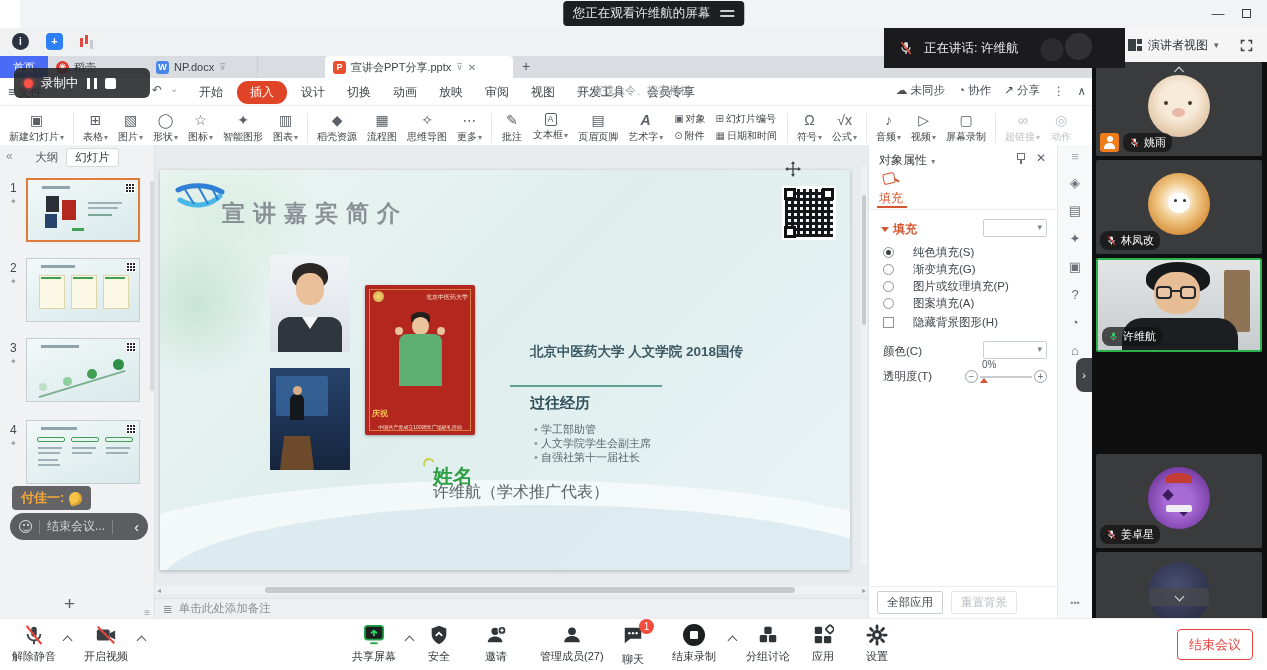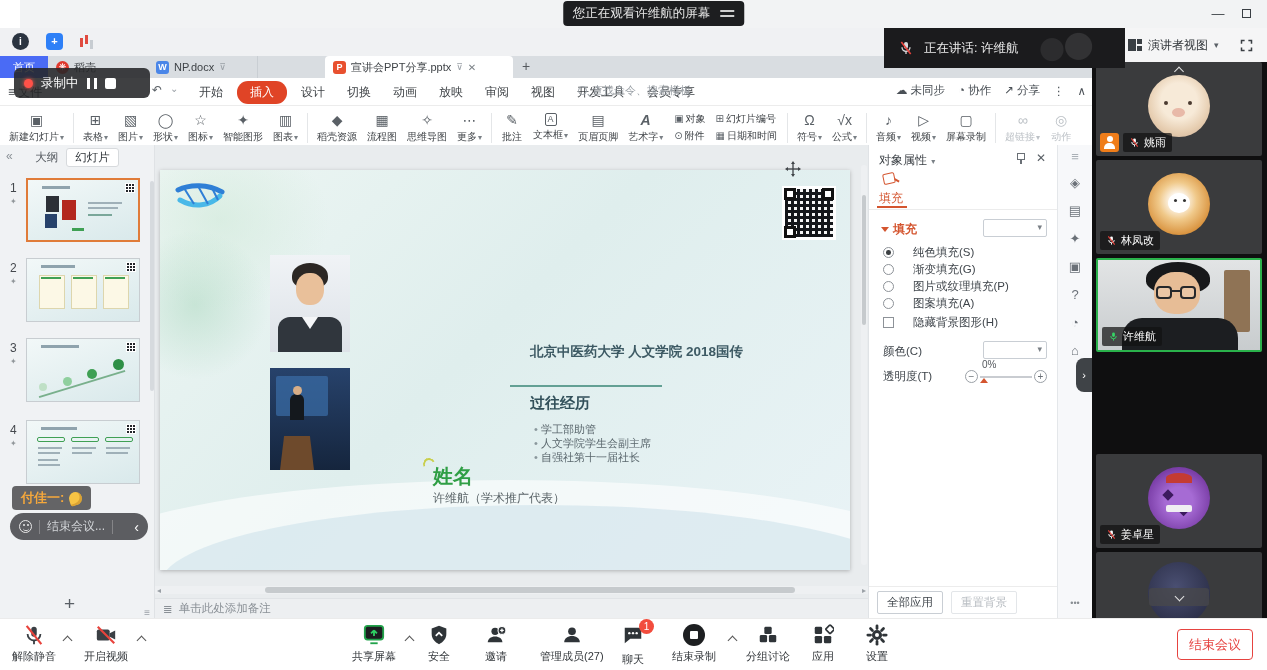--- a/index.html
+++ b/index.html
@@ -101,21 +101,21 @@
   #photo2 .man { position:absolute; left:20px; top:26px; width:14px; height:26px; background:#14181d; border-radius:6px 6px 0 0; }
   #photo2 .mh { position:absolute; left:23px; top:18px; width:9px; height:9px; background:#d8ae87; border-radius:50%; }
   #txtblock { position:absolute; left:370px; top:172px; }
   #txtblock .l1,#txtblock .l2 { font-size:13.5px; font-weight:bold; color:#3d5a64; line-height:20px; }
   #tdivider { position:absolute; left:350px; top:215px; width:152px; height:2px; background:#63a094; }
   #sec-title { position:absolute; left:370px; top:224px; font-size:15px; font-weight:bold; color:#32505a; }
   .bullet { position:absolute; left:374px; font-size:11px; color:#5a676d; }
   .bullet::before { content:"•  "; color:#8a979c; }
   #name-arc { position:absolute; left:263px; top:288px; width:12px; height:12px; border:2px solid #c9cf4c; border-radius:50%; border-right-color:transparent; border-bottom-color:transparent; transform:rotate(20deg); }
   #name-label { position:absolute; left:273px; top:293px; font-size:20px; font-weight:bold; color:#2f9e45; }
-  #name-detail { position:absolute; left:273px; top:320px; font-size:12px; color:#5a6468;font-family:Liberation Mono, monospace; }
+  #name-detail { position:absolute; left:273px; top:312px; font-size:16px; color:#5a6468;font-family:Liberation Mono, monospace; }
   #hscroll { position:absolute; left:0; top:441px; width:713px; height:8px; background:#eef0f2; }
   #hthumb { position:absolute; left:110px; top:1px; width:530px; height:6px; background:#c6cacd; border-radius:3px; }
   #notesbar { position:absolute; left:0; top:453px; width:713px; height:20px; background:#edeff1; border-top:1px solid #e0e3e6; display:flex; align-items:center; gap:6px; padding-left:8px; color:#8a9096; font-size:11.5px; }
   #vscroll { position:absolute; right:1px; top:20px; width:6px; height:400px; background:#eef0f2; border-radius:3px; }
   #vthumb { position:absolute; left:1px; top:30px; width:4px; height:130px; background:#c6cacd; border-radius:2px; }
 
   
   #props { position:absolute; left:868px; top:117px; width:189px; height:473px; background:#fff; border-left:1px solid #e0e3e6; font-size:11.5px; }
   #props .hdr { position:absolute; left:10px; top:7px; font-size:12px; color:#3a3f44; }
   .pinic { position:absolute; right:32px; top:8px; width:8px; height:7px; border:1.3px solid #6a7076; }
@@ -159,21 +159,21 @@
   .layicon::after { content:""; position:absolute; right:0; top:0; width:5px; height:5px; background:#3a3f44; box-shadow:0 7px 0 #3a3f44; }
   #viewrow .vm { font-size:12px; color:#2f3439; }
   #viewrow .varr { font-size:9px; color:#5a6066; }
   #fsbtn { margin-left:14px; display:flex; }
 
   
   #sidebar { position:absolute; left:1092px; top:62px; width:175px; height:556px; background:#0f0f10; overflow:hidden; }
   .tile { position:absolute; left:4px; width:166px; height:94px; background:#3a3b3d; border-radius:2px; overflow:hidden; }
   .tile.speaking { border:2px solid #2ab24b; }
   .avatar { position:absolute; left:52px; top:13px; width:62px; height:62px; border-radius:50%; }
-  .namepill { position:absolute; left:4px; bottom:4px; display:flex; align-items:center; gap:4px; background:rgba(18,18,18,.72); border-radius:2px; padding:2px 6px; z-index:3; }
+  .namepill { position:absolute; left:4px; bottom:4px; display:flex; align-items:center; gap:4px; background:rgba(18,18,18,.72); border-radius:8px; padding:2px 6px; z-index:3; }
   .namepill .nm { color:#fff; font-size:11px; }
   .hostbadge { position:absolute; left:4px; bottom:4px; width:19px; height:19px; background:#ef7d1a; border-radius:3px; z-index:3; }
   .hostbadge::before { content:""; position:absolute; left:6.5px; top:3px; width:6px; height:6px; background:#fff; border-radius:50%; }
   .hostbadge::after { content:""; position:absolute; left:4px; top:10px; width:11px; height:6px; background:#fff; border-radius:5px 5px 0 0; }
   .scrollhint { position:absolute; left:50%; transform:translateX(-50%); color:#e4e4e4; z-index:4; }
   .chev { display:inline-block; width:7px; height:7px; border-right:1.6px solid #555; border-bottom:1.6px solid #555; }
   .chev.up { transform:rotate(-135deg); }
   .chev.down { transform:rotate(45deg); }
   .chev.white { border-color:#e4e4e4; }
   
@@ -464,34 +464,47 @@
       <span class="blob" style="left:-50px;top:-40px;width:220px;height:180px;background:radial-gradient(rgba(205,232,214,.55),transparent 70%);"></span>
       <span class="blob" style="left:-40px;top:60px;width:150px;height:150px;background:radial-gradient(rgba(168,214,188,.5),transparent 70%);"></span>
       <span class="blob" style="left:-90px;bottom:-80px;width:880px;height:170px;border-radius:50%;background:rgba(255,255,255,.6);"></span>
       <span class="blob" style="right:-70px;bottom:-95px;width:760px;height:160px;border-radius:50%;background:rgba(203,224,233,.55);"></span>
 
       <svg style="position:absolute;left:14px;top:12px;" width="52" height="32" viewBox="0 0 52 32">
         <path d="M4 8 C16 2 34 2 48 10" stroke="#2f7fd6" stroke-width="5" fill="none" stroke-linecap="round"></path>
         <path d="M6 18 C20 26 36 24 46 14" stroke="#49b8e8" stroke-width="5" fill="none" stroke-linecap="round"></path>
         <path d="M10 6 L20 22 M24 4 L34 22 M38 6 L44 18" stroke="#2f7fd6" stroke-width="2" fill="none"></path>
       </svg>
+      <span id="slide-title">宣讲嘉宾简介</span>
 
       <span id="qr">
         <span class="qrc" style="left:-1px;top:-1px;"></span>
         <span class="qrc" style="right:-1px;top:-1px;"></span>
         <span class="qrc" style="left:-1px;bottom:-1px;"></span>
       </span>
 
       <div id="photo1">
         <span class="hair"></span>
           <span class="face"></span>
           <span class="suit"></span>
           <span class="collar"></span>
       </div>
 
+      <div id="cert">
+        <span class="inner"></span>
+        <span class="emb"></span>
+        <span class="ctop">北京中医药大学</span>
+        <span class="chair"></span>
+          <span class="head"></span>
+          <span class="body"></span>
+        <span class="h1" style="left:30px;"></span>
+          <span class="h2" style="left:72px;"></span>
+        <span class="cleft">庆祝</span>
+        <span class="cbot">中国共产党成立100周年广场献礼活动</span>
+      </div>
 
       <div id="photo2">
         <span class="screen"></span>
           <span class="pod"></span>
           <span class="man"></span>
           <span class="mh"></span>
       </div>
 
       <div id="txtblock">
         <div class="l1">北京中医药大学 人文学院 2018国传</div>

